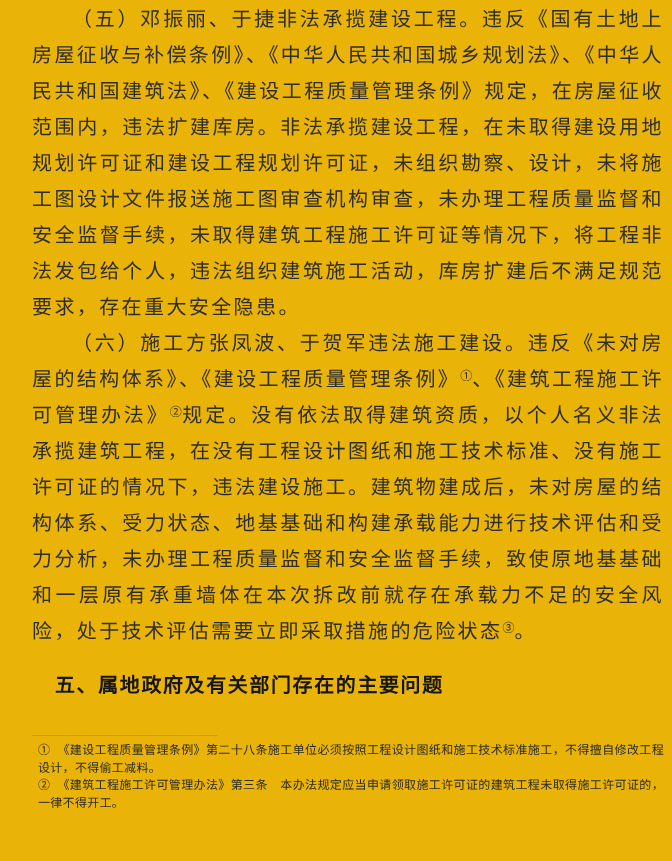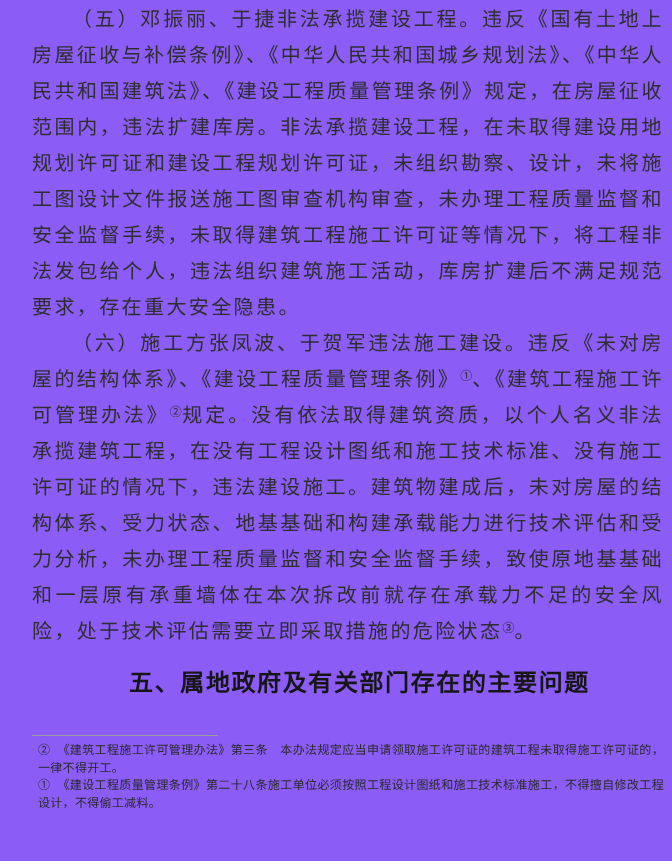--- a/index.html
+++ b/index.html
@@ -1,19 +1,19 @@
 <!DOCTYPE html>
 <html lang="zh-CN"><head>
 <meta charset="utf-8">
 <style>
   html,body { margin:0; padding:0; background:#ffffff; }
   .page {
     width:672px; height:861px;
     box-sizing:border-box;
-    background:#8b5cf6;
+    background:#eab308;
     color:#2e2e2e;
     font-family:"DejaVu Serif","Liberation Serif",serif;
     padding:1px 8px 0 32px;
     overflow:hidden;
     position:relative;
   }
   .body-text p {
     margin:0;
     font-size:20px;
     line-height:36px;
@@ -22,28 +22,27 @@
     text-indent:2em;
   }
   sup.fnref {
     font-size:12px;
     letter-spacing:0;
     line-height:0;
     vertical-align:6px;
   }
   h2.heading {
     margin:21px 0 0 0;
-    font-family:Liberation Mono, monospace;
+    font-family:Liberation Serif, serif;
     font-weight:bold;
-    font-size:24px;
+    font-size:20px;
     line-height:30px;
     color:#161616;
     letter-spacing:1.6px;
     text-indent:23px;
-    text-align:center;
   }
   .footnote-sep {
     margin:35px 0 0 0;
     width:186px;
     height:0;
     border:none;
     border-top:1.6px solid #9b9b9b;
   }
   .footnotes {
     margin-top:6px;
@@ -72,21 +71,21 @@
       <p><span>（五）邓振丽、于捷非法承揽建设工程。违反《国有土地上房屋征收与补偿条例》、《中华人民共和国城乡规划法》、《中华人民共和国建筑法》、《建设工程质量管理条例》规定，在房屋征收范围内，违法扩建库房。非法承揽建设工程，在未取得建设用地规划许可证和建设工程规划许可证，未组织勘察、设计，未将施工图设计文件报送施工图审查机构审查，未办理工程质量监督和安全监督手续，未取得建筑工程施工许可证等情况下，将工程非法发包给个人，违法组织建筑施工活动，库房扩建后不满足规范要求，存在重大安全隐患。</span></p>
       <p><span>（六）施工方张凤波、于贺军违法施工建设。违反《未对房屋的结构体系》、《建设工程质量管理条例》</span><sup class="fnref">①</sup><span>、《建筑工程施工许可管理办法》</span><sup class="fnref">②</sup><span>规定。没有依法取得建筑资质，以个人名义非法承揽建筑工程，在没有工程设计图纸和施工技术标准、没有施工许可证的情况下，违法建设施工。建筑物建成后，未对房屋的结构体系、受力状态、地基基础和构建承载能力进行技术评估和受力分析，未办理工程质量监督和安全监督手续，致使原地基基础和一层原有承重墙体在本次拆改前就存在承载力不足的安全风险，处于技术评估需要立即采取措施的危险状态</span><sup class="fnref">③</sup><span>。</span></p>
     </div>
 
   <h2 class="heading">五、属地政府及有关部门存在的主要问题</h2>
 
   <div class="footnote-sep"></div>
 
   <div class="footnotes">
     <div class="footnote">
-      <span class="fn-marker">②</span><span>《建筑工程施工许可管理办法》第三条　本办法规定应当申请领取施工许可证的建筑工程未取得施工许可证的，一律不得开工。</span>
+      <span class="fn-marker">①</span><span>《建设工程质量管理条例》第二十八条施工单位必须按照工程设计图纸和施工技术标准施工，不得擅自修改工程设计，不得偷工减料。</span>
     </div>
     <div class="footnote">
-      <span class="fn-marker">①</span><span>《建设工程质量管理条例》第二十八条施工单位必须按照工程设计图纸和施工技术标准施工，不得擅自修改工程设计，不得偷工减料。</span>
+      <span class="fn-marker">②</span><span>《建筑工程施工许可管理办法》第三条　本办法规定应当申请领取施工许可证的建筑工程未取得施工许可证的，一律不得开工。</span>
     </div>
   </div>
 
 
 </div>
 
 </body></html>

